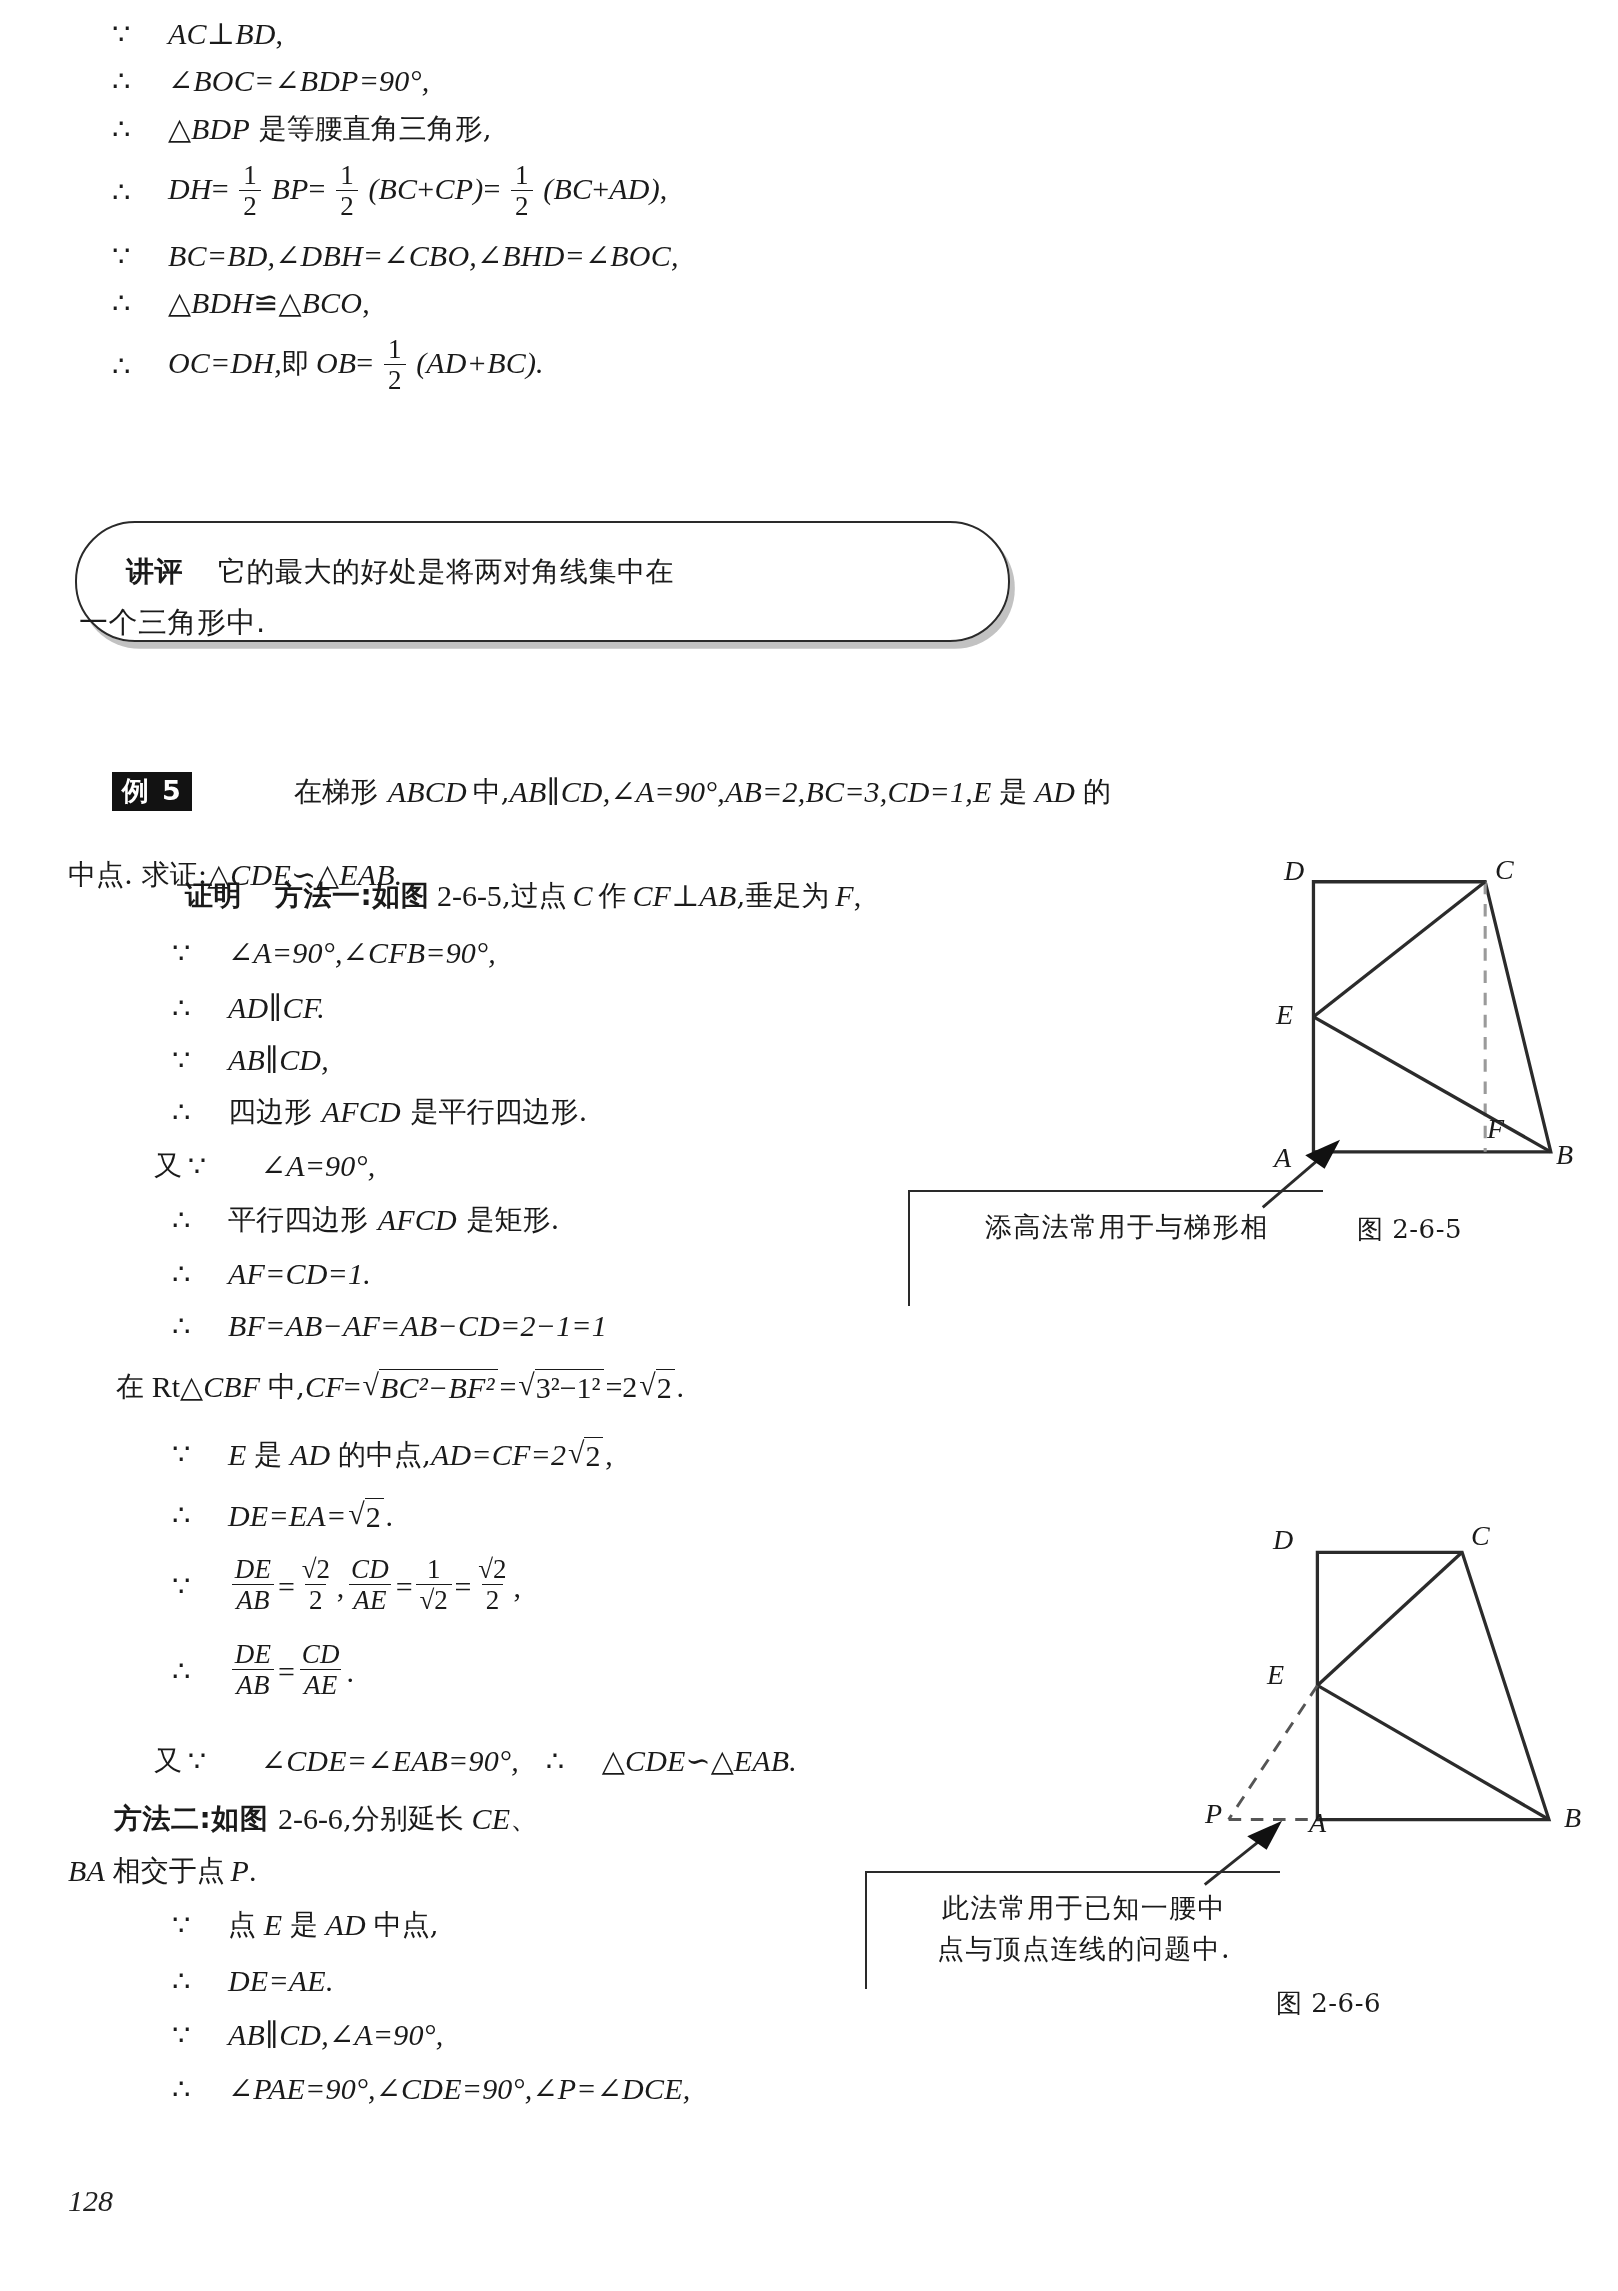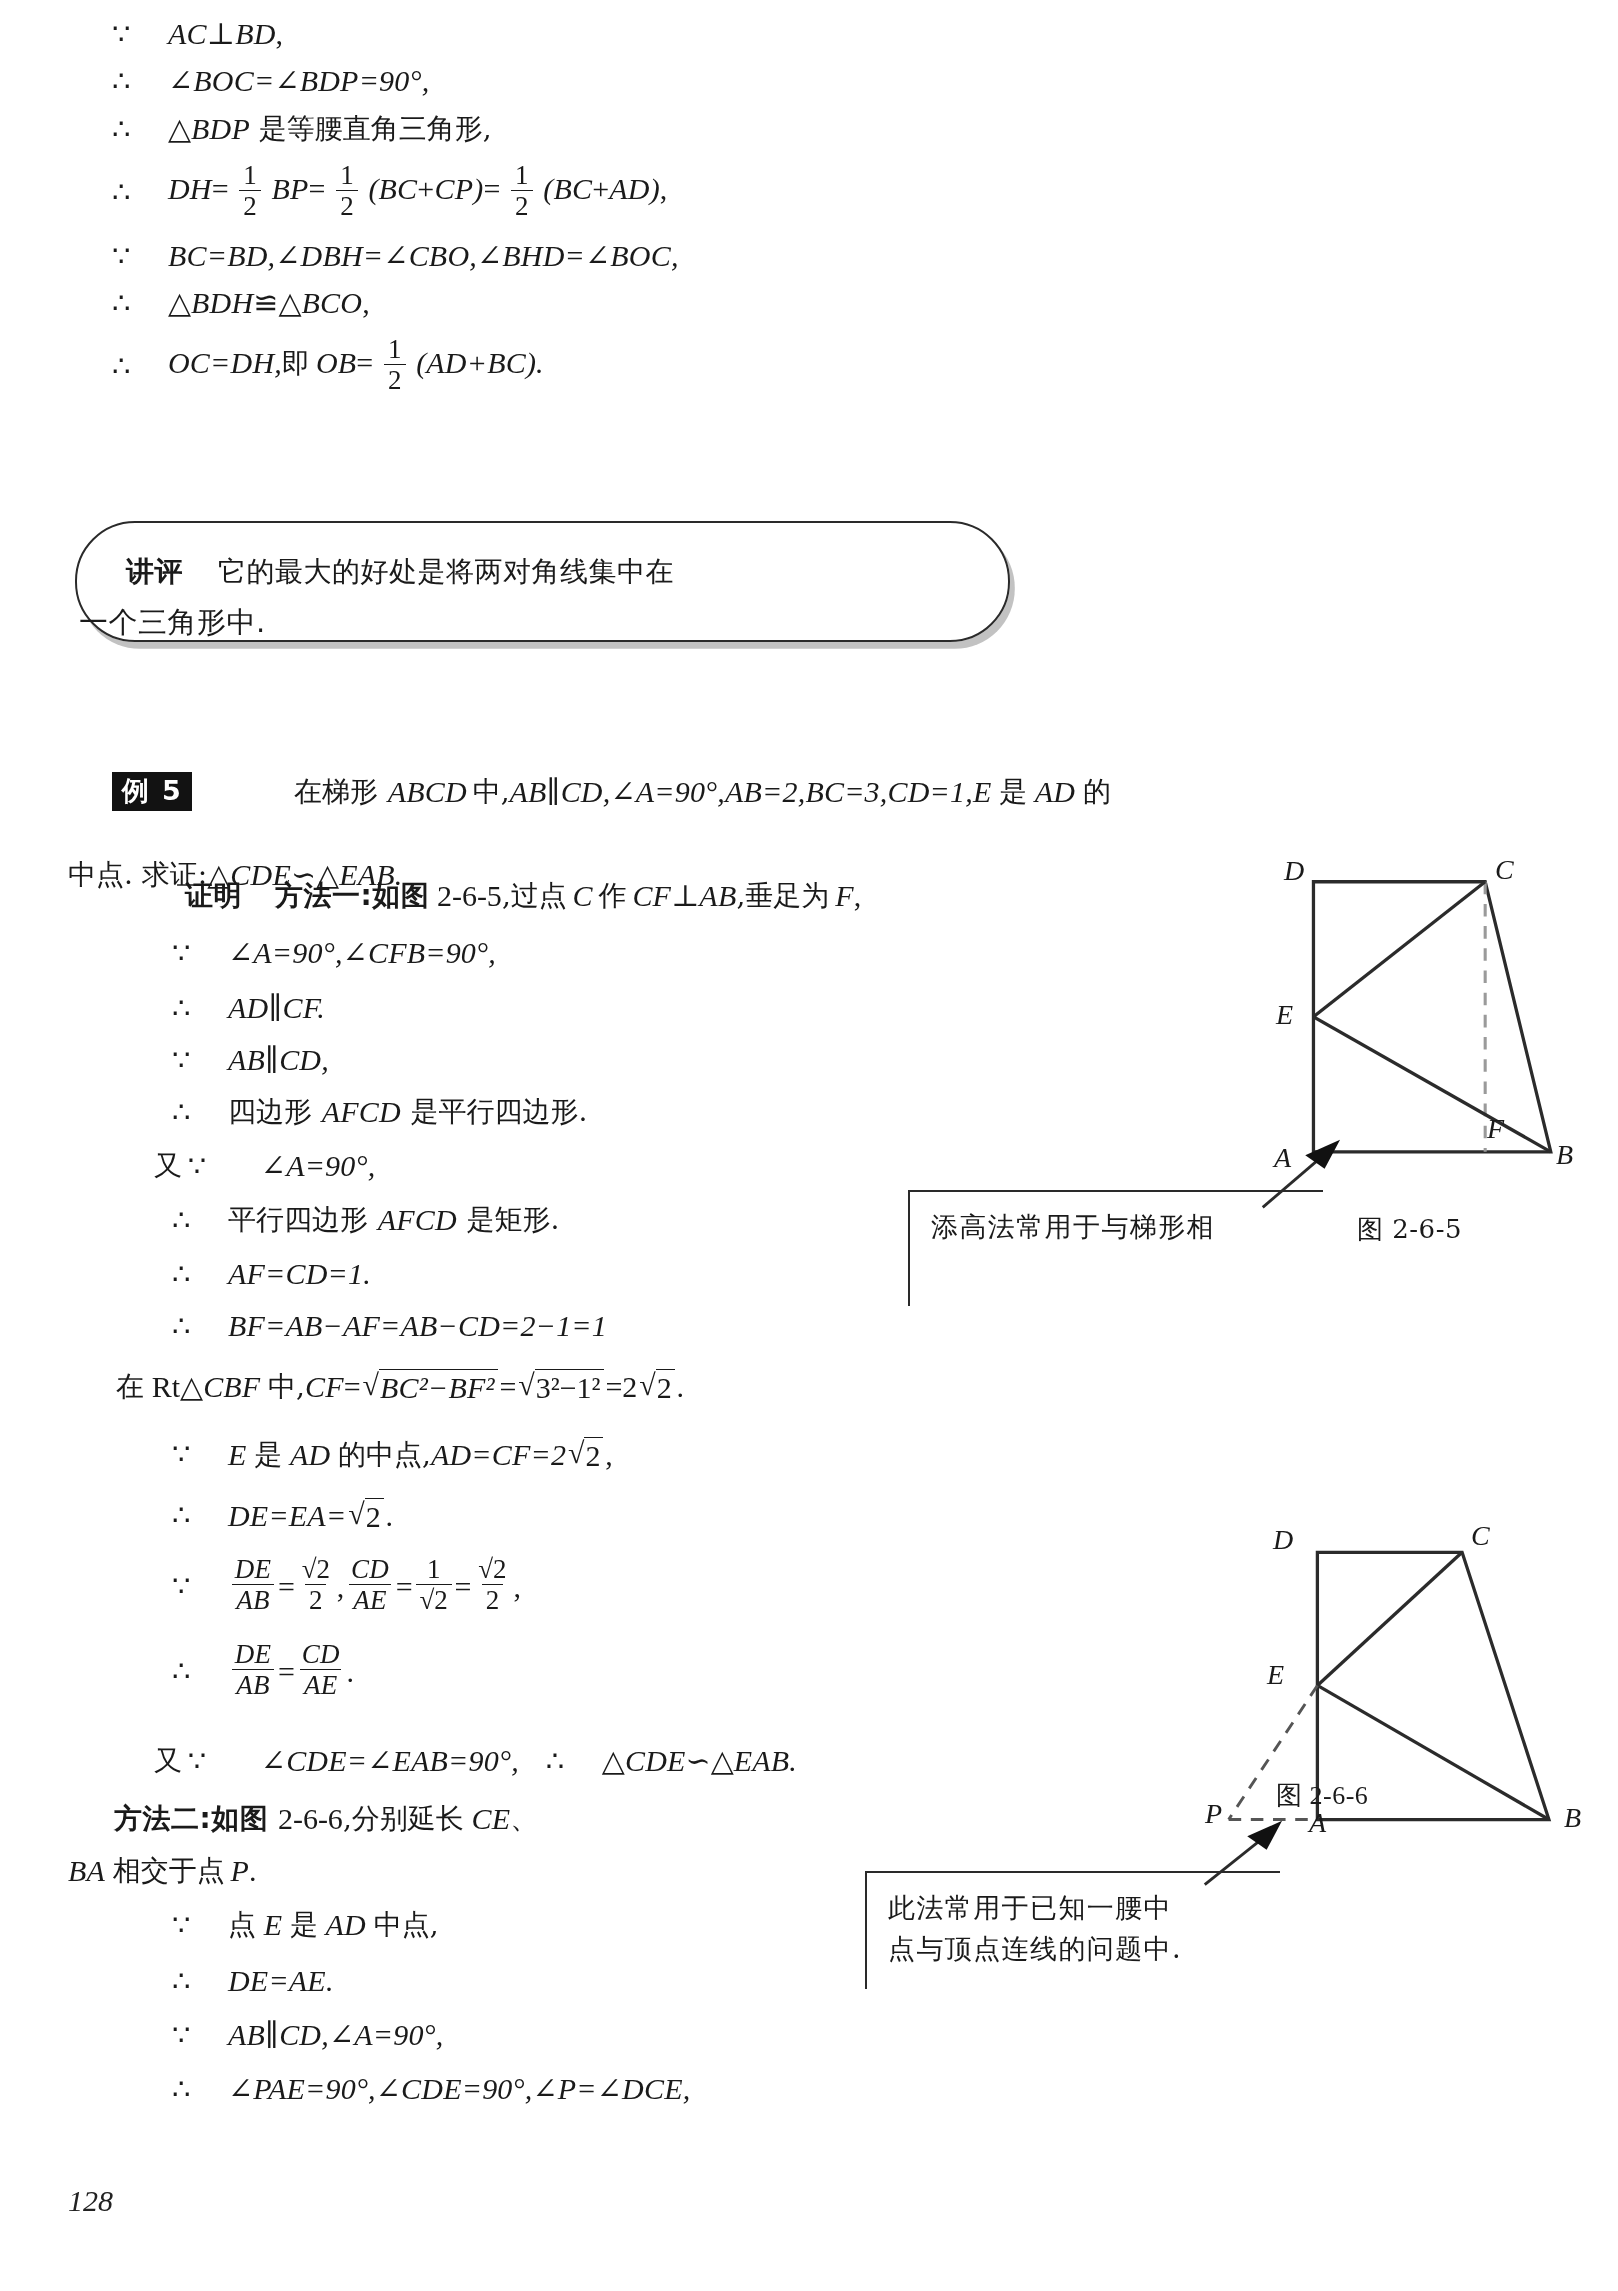--- a/index.html
+++ b/index.html
@@ -156,20 +156,21 @@
     border-left: 2.4px solid #2a2a2a;
     border-top: 2.4px solid #2a2a2a;
     padding: 13.5px 0 0 21px;
   }
   .note .nline {
     font-family: "DejaVu Serif", "Liberation Serif", serif;
     font-size: 27px;
     white-space: nowrap;
     letter-spacing: 1.4px;
     line-height: 1.55;
+    text-align: center;
   }
 
   .fig-label {
     position: absolute;
     font-family: "DejaVu Serif", "Liberation Serif", serif;
     font-size: 26px;
     white-space: nowrap;
     letter-spacing: 0.5px;
   }
 
@@ -570,18 +571,18 @@
   <div class="pt-label" style="left:1564px; top:1802px;">B</div>
 
   <svg width="145" height="87" viewBox="0 0 150 90" style="position:absolute; left:1197px; top:1817px;">
     <line x1="8" y1="70" x2="78" y2="14" stroke="#2b2b2b" stroke-width="3"></line>
     <polygon points="88,4 52,20 72,34" fill="#111111"></polygon>
   </svg>
   <div class="note" style="left:865px; top:1871px; width:415px; height:118px;">
     <div class="nline">此法常用于已知一腰中</div>
     <div class="nline">点与顶点连线的问题中.</div>
   </div>
-  <div class="fig-label" style="left:1276px; top:1778px;font-family:Liberation Serif, serif;">图 2-6-6</div>
+  <div class="fig-label" style="left:1276px; top:1986px;">图 2-6-6</div>
 
   <div class="page-num">128</div>
 
 </div>
 
 
 </body></html>

